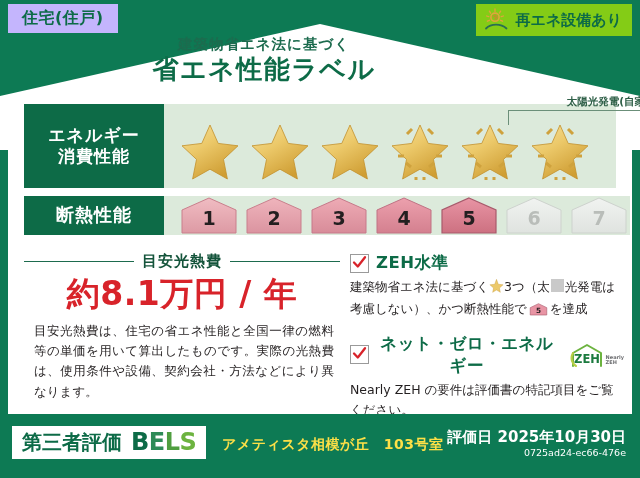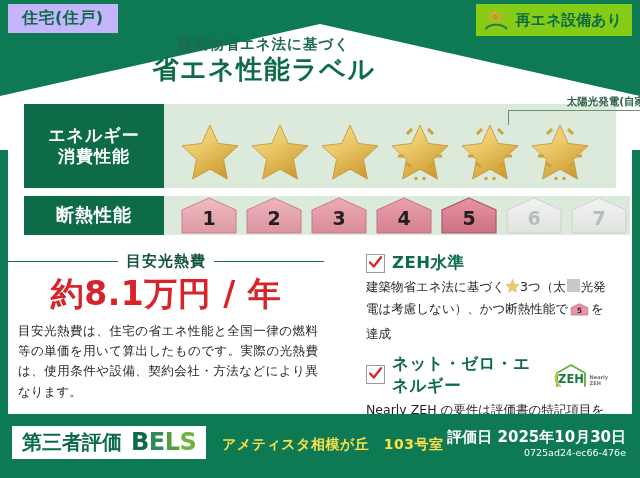--- a/index.html
+++ b/index.html
@@ -100,23 +100,22 @@
   .house svg{display:block;}
   .house .num{
     position:absolute;left:0;top:13px;width:62px;text-align:center;
     font-size:19px;font-weight:bold;line-height:1;
   }
   .house.on .num{color:#231f20;}
   .house.off .num{color:#b9bdb9;}
 
   
   .lower{
-    position:absolute;left:0;top:156px;width:600px;height:152px;
+    position:absolute;left:16px;top:156px;width:600px;height:152px;
     display:flex;
-    gap:32px;
   }
   .col-left{flex:0 0 316px;position:relative;}
   .col-right{flex:1 1 auto;position:relative;padding-left:10px;}
 
   .cost-head{
     display:flex;align-items:center;justify-content:center;gap:8px;
     margin:0 0 2px 0;
   }
   .cost-head .rule{height:1.5px;background:#1d6b4e;flex:1 1 auto;}
   .cost-head .t{font-size:15px;font-weight:bold;color:#14543b;letter-spacing:1px;white-space:nowrap;}
@@ -132,21 +131,21 @@
   .zeh-block{margin-bottom:9px;}
   .zeh-title{
     display:flex;align-items:center;gap:7px;margin-bottom:3px;
   }
   .chk{
     width:17px;height:17px;border:1.5px solid #9a9a9a;background:#fff;
     position:relative;flex:0 0 auto;
   }
   .chk svg{position:absolute;left:1px;top:0px;}
   .zeh-title .t{
-    font-size:16.5px;font-weight:bold;color:#0d6b47;letter-spacing:0.5px;
+    font-size:16.5px;font-weight:bold;color:#0d6b47;letter-spacing:0.5px;text-align:center;
   }
   .zeh-body{
     font-size:12.5px;color:#231f20;line-height:1.62;letter-spacing:0px;
   }
   .inline-star{display:inline-block;vertical-align:-2px;}
   .inline-mask{
     display:inline-block;width:13px;height:13px;background:#c9c9c9;
     vertical-align:-1px;margin:0 1px;
   }
   .inline-house{display:inline-block;vertical-align:-4px;margin:0 2px;}

